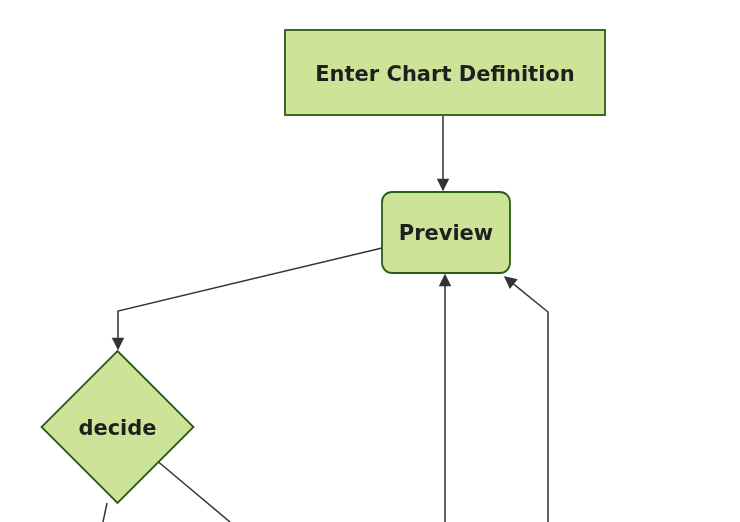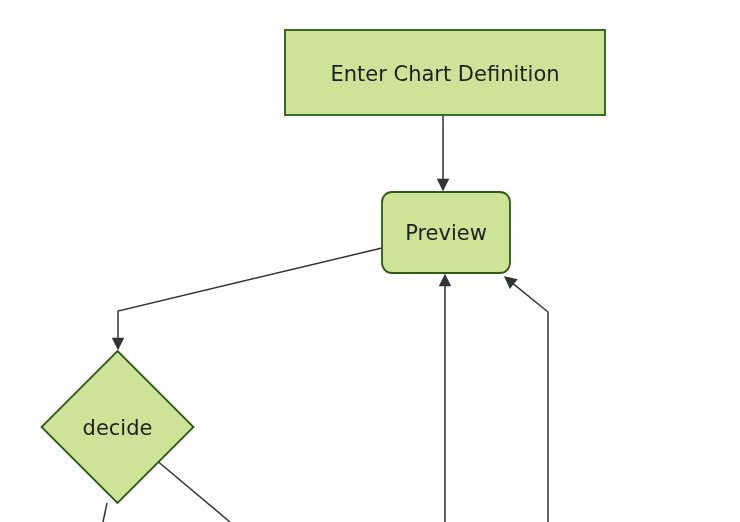--- a/index.html
+++ b/index.html
@@ -9,20 +9,21 @@
     height: 522px;
     background: var(--background, #ffffff);
     font-family: "DejaVu Sans", "Liberation Sans", sans-serif;
     overflow: hidden;
   }
   .stage {
     position: relative;
     width: 740px;
     height: 522px;
     background: var(--background, #ffffff);
+    font-weight: bold;
   }
   svg.flowchart {
     display: block;
     width: 740px;
     height: 522px;
   }
   .node-shape {
     fill: var(--node-fill, #cde498);
     stroke: var(--node-stroke, #2a5c14);
     stroke-width: 1.8;

